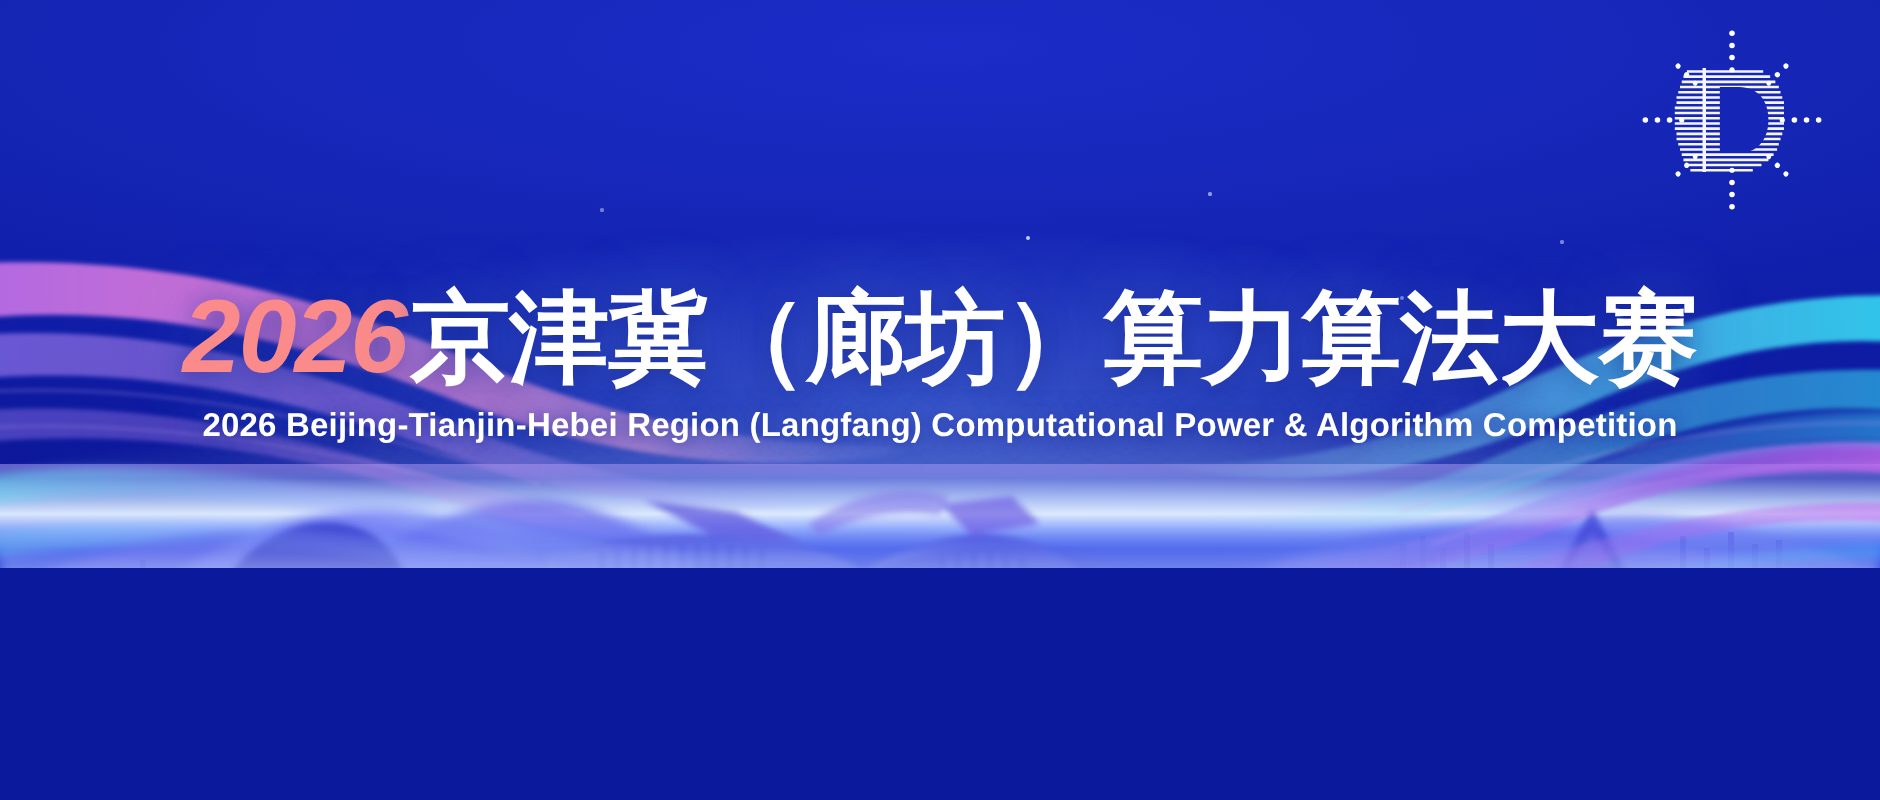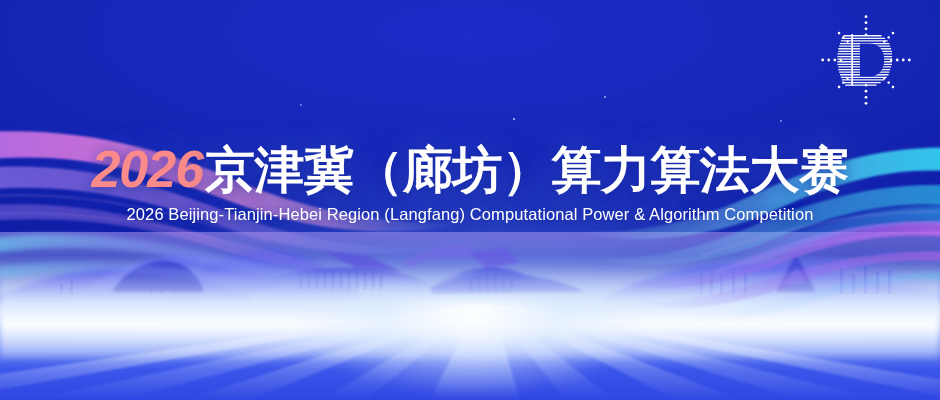--- a/index.html
+++ b/index.html
@@ -1,18 +1,18 @@
 <!DOCTYPE html>
 <html><head>
 <meta charset="utf-8">
 <style>
   html,body{margin:0;padding:0;background:#0b1a9c;}
   #banner{
     position:relative;
-    width:940px;height:400px;
+    width:940px;height:284px;
     overflow:hidden;
     font-family:"Liberation Sans","DejaVu Sans",sans-serif;
     background:#111fab;
   }
   .layer{position:absolute;inset:0;}
   .nopick{pointer-events:none;}
 
   
   #sky{
     background:
@@ -74,21 +74,21 @@
     font-size:52px;
     letter-spacing:-1px;
     font-style:italic;
     padding-right:2px;
   }
   #mainTitle .cn{color:#ffffff;}
   #subTitle{
     margin:6px 0 0 0;
     color:#ffffff;
     font-size:16.5px;
-    font-weight:normal;
+    font-weight:bold;
     letter-spacing:.1px;
     white-space:nowrap;
     text-shadow:0 1px 8px rgba(20,30,140,.70), 0 0 16px rgba(120,160,255,.45);
   }
 
   
   .spark{position:absolute;background:#dfe9ff;border-radius:50%;opacity:.85;}
 </style>
 </head>
 <body>

